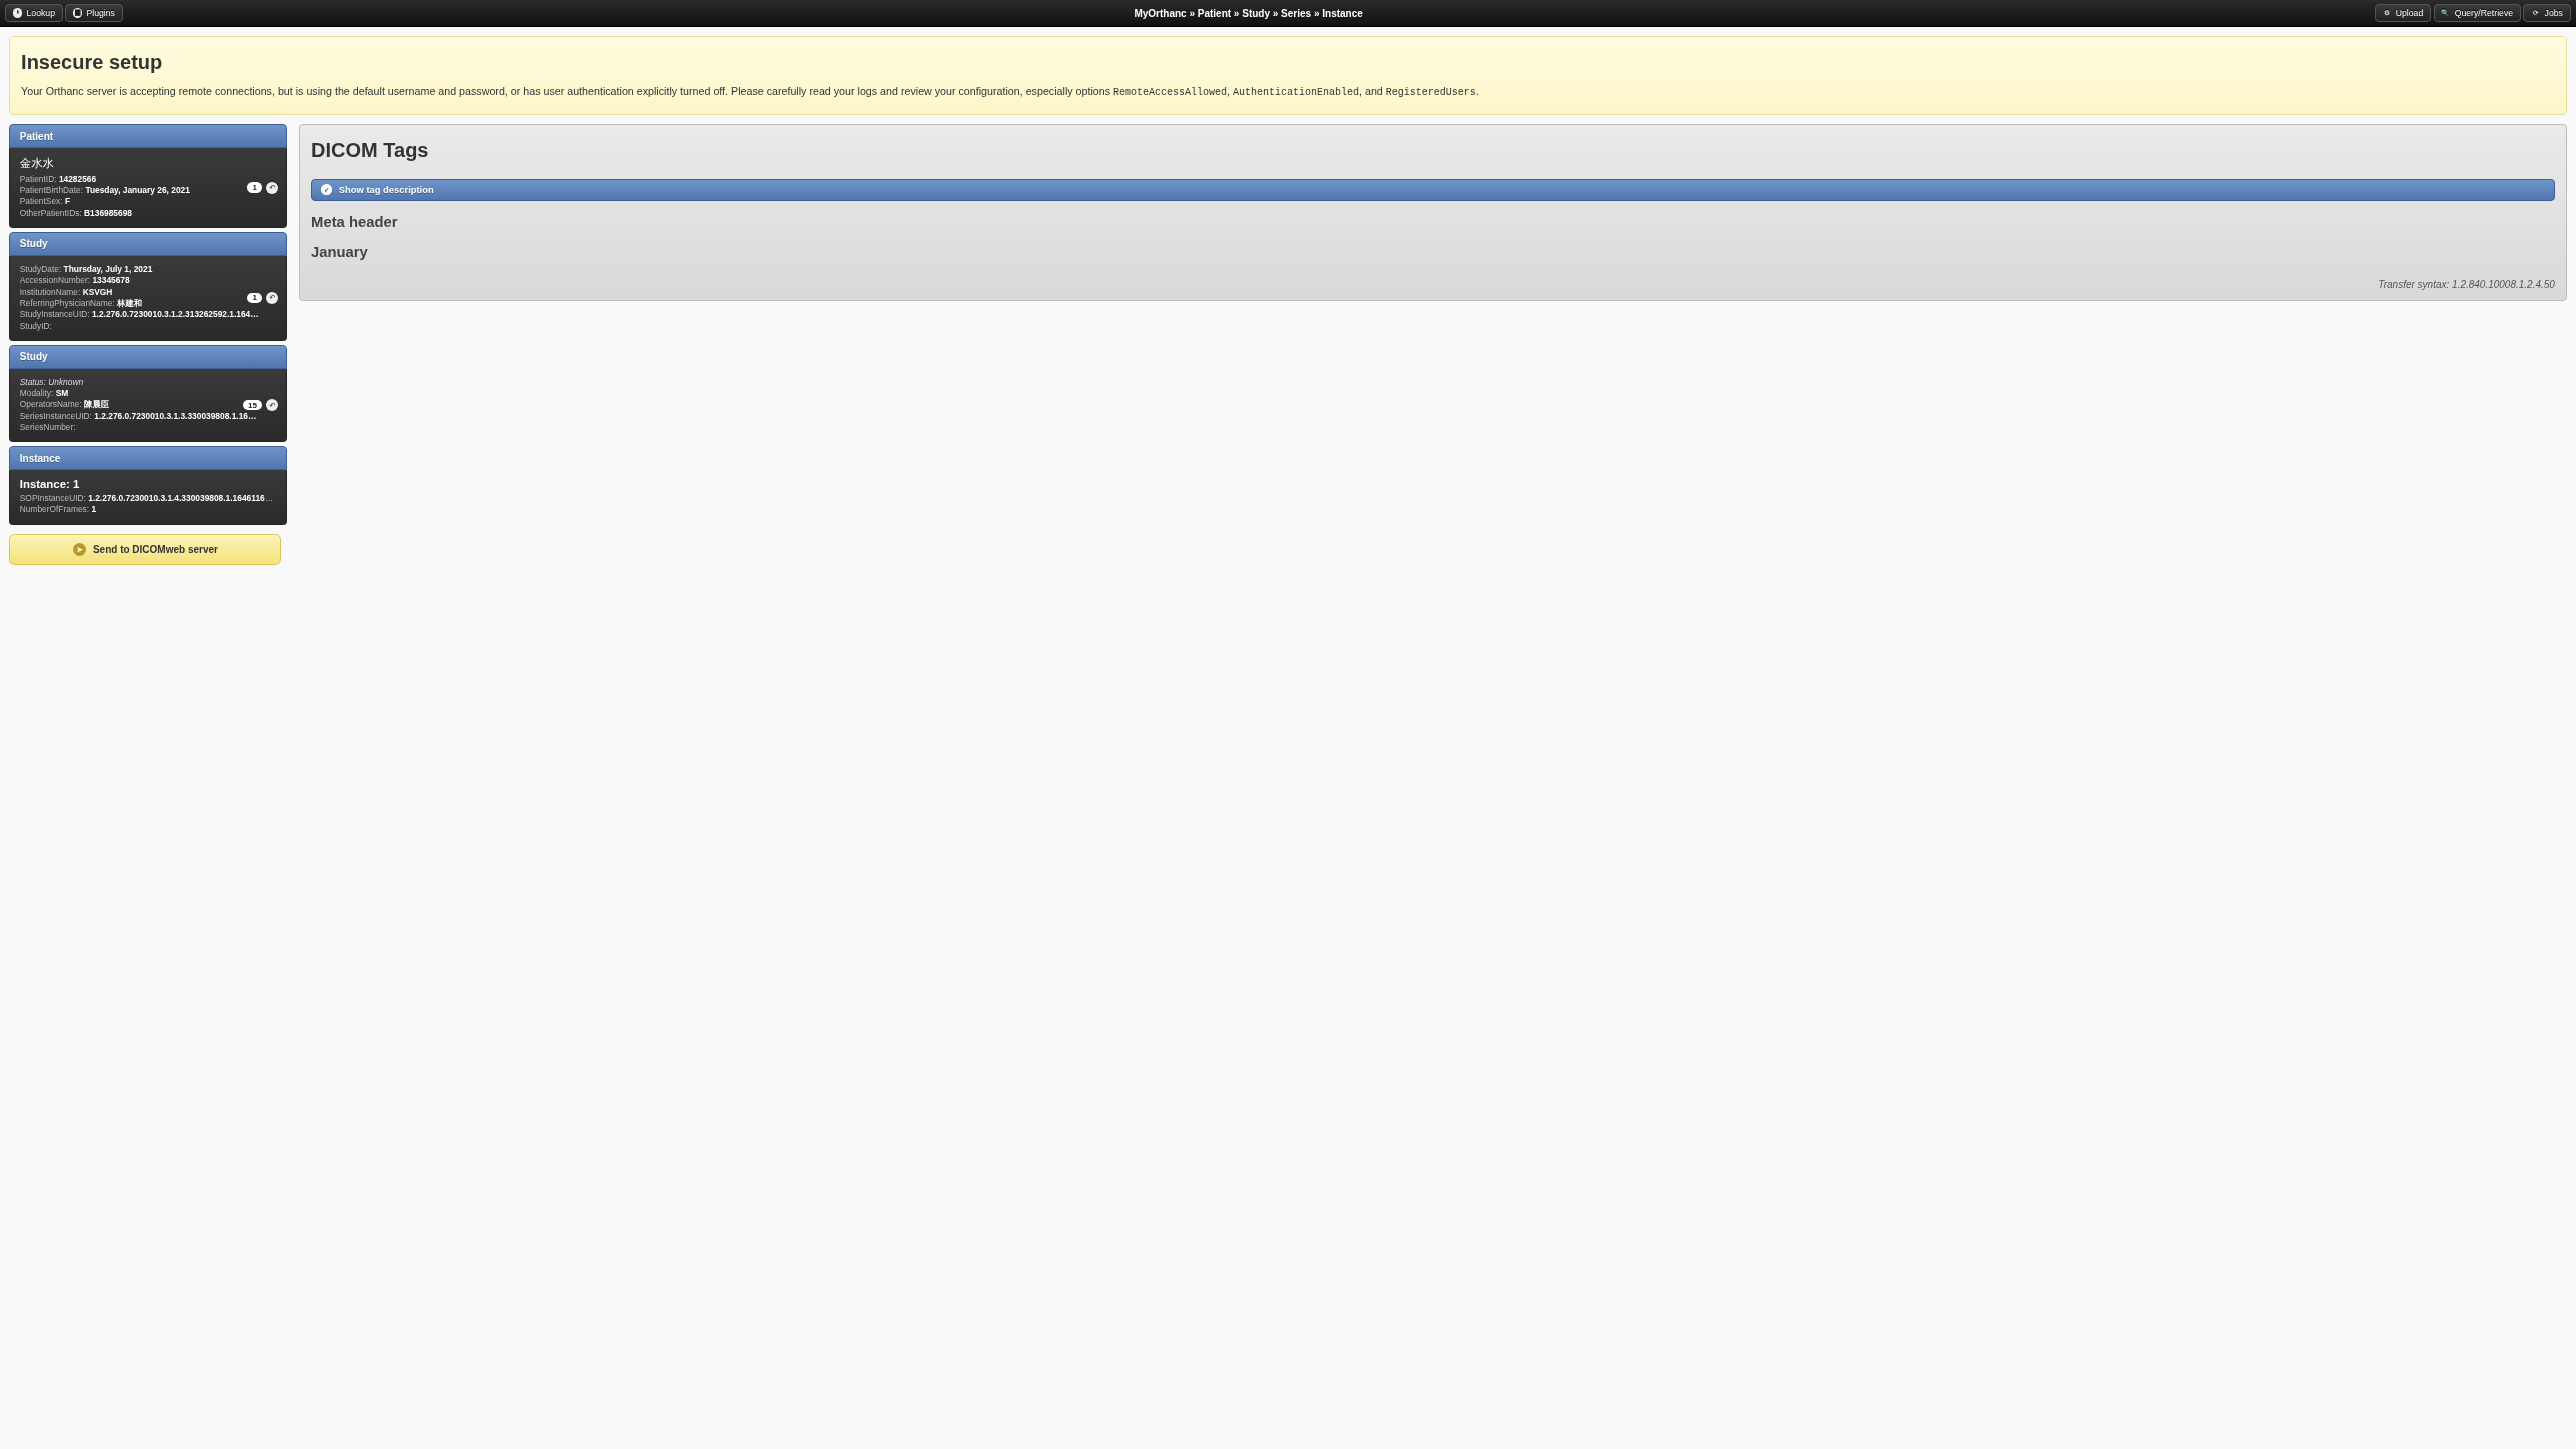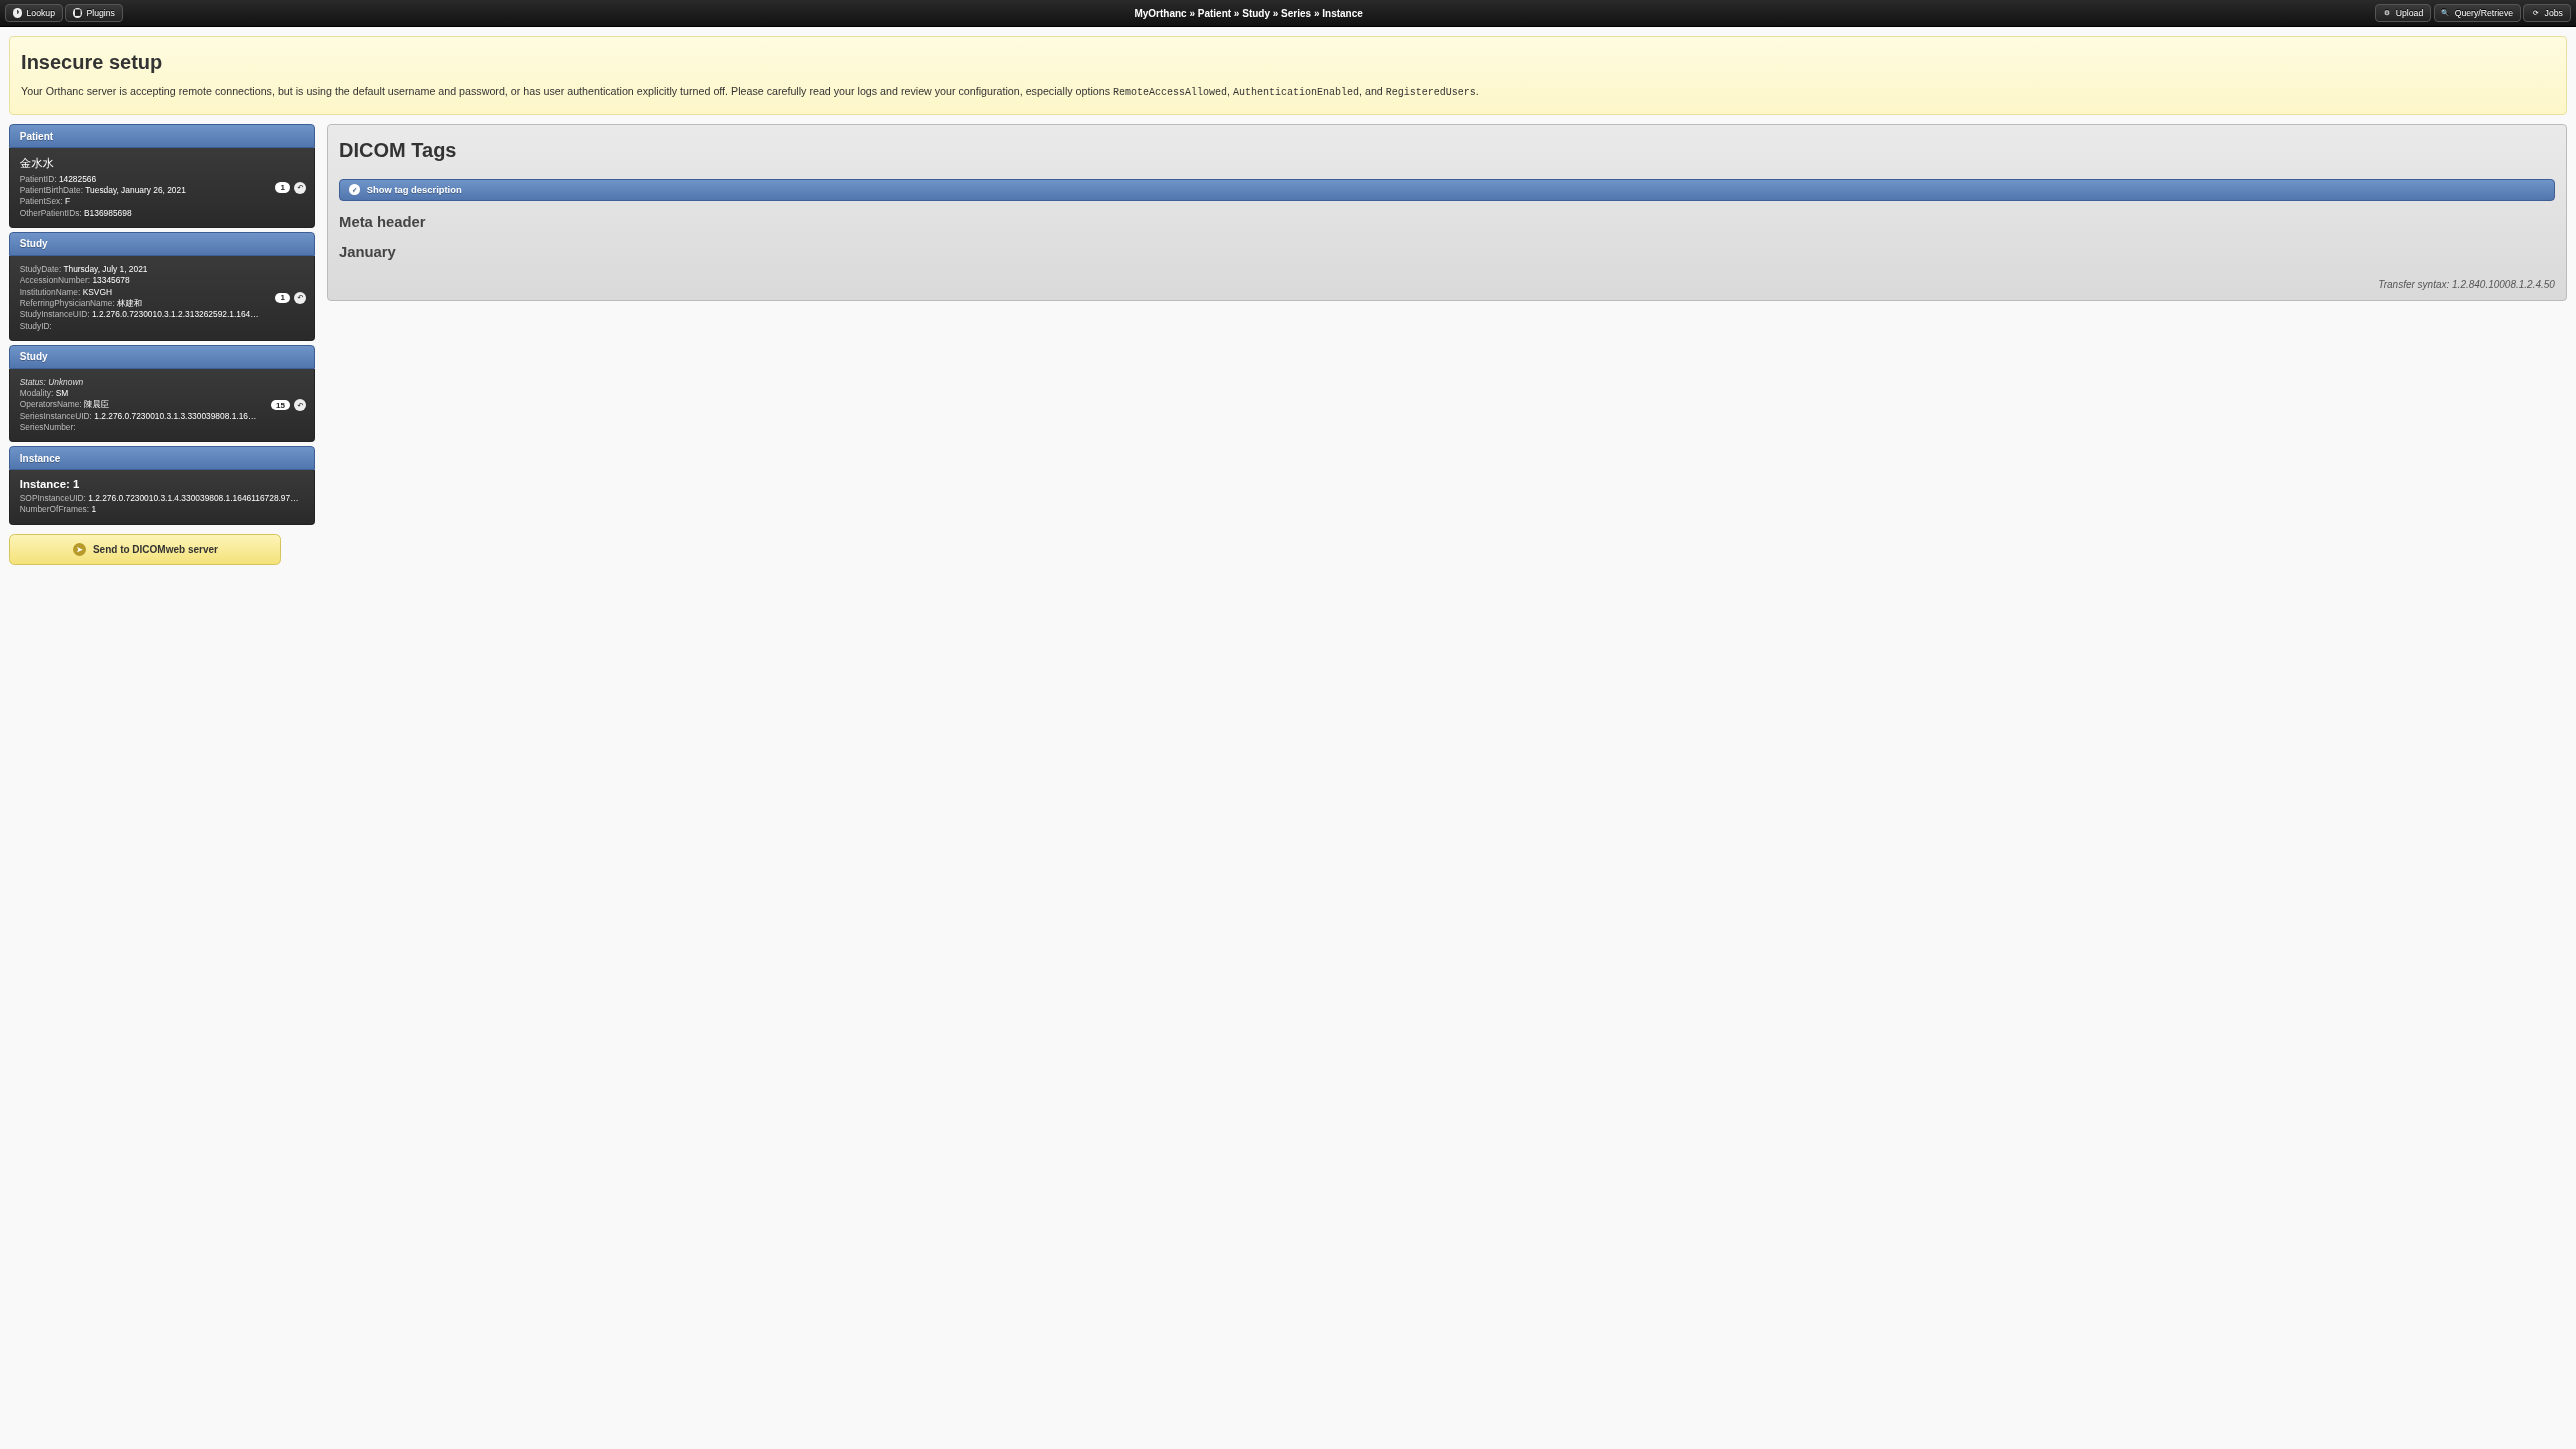--- a/index.html
+++ b/index.html
@@ -43,21 +43,21 @@
   border: 0.7px solid #e8e0a0;
   border-radius: 4px;
   padding: 13.4px 10.7px;
   margin-bottom: 9.4px;
 }
 .warning-box h1 { font-size: 20px; font-weight: bold; color: #333; margin-bottom: 10.7px; }
 .warning-box p { font-size: 10.7px; color: #333; line-height: 1.4; }
 .warning-box code { font-family: "Courier New", monospace; font-size: 10px; }
 
 .columns { display: flex; gap: 12px; align-items: flex-start; }
-.left-col { width: 306px; flex-shrink: 0; }
+.left-col { width: 278px; flex-shrink: 0; }
 .right-col { flex: 1; }
 
 
 .section-hdr {
   background: linear-gradient(to bottom, #6f94c8, #5176ae);
   color: #fff;
   font-weight: bold;
   padding: 5.4px 9.4px;
   border: 0.7px solid #3e5e96;
   border-radius: 4px 4px 0 0;
@@ -69,21 +69,21 @@
   color: #fff;
   padding: 8px 9.4px;
   border: 0.7px solid #222;
   border-top: none;
   border-radius: 0 0 4px 4px;
   margin-bottom: 4px;
   position: relative;
 }
 .section-body .title-line { font-size: 11.4px; margin-bottom: 2.7px; }
 .section-body .kv { font-size: 8.4px; color: #bbb; line-height: 1.35; white-space: nowrap; overflow: hidden; text-overflow: ellipsis; }
-.section-body .kv b { color: #fff; font-weight: normal; text-align: right; }
+.section-body .kv b { color: #fff; font-weight: bold; text-align: right; }
 .section-body .kv i { color: #ddd; font-style: italic; }
 .badges { position: absolute; right: 8px; top: 50%; transform: translateY(-50%); display: flex; gap: 4px; align-items: center; }
 .count-badge {
   background: #fff; color: #222; border-radius: 6.7px; padding: 0.7px 5.4px; font-size: 8px; font-weight: bold;
 }
 .undo-badge {
   width: 12px; height: 12px; border-radius: 50%; background: #eee; color: #222;
   display: flex; align-items: center; justify-content: center; font-size: 7.4px;
 }
 

